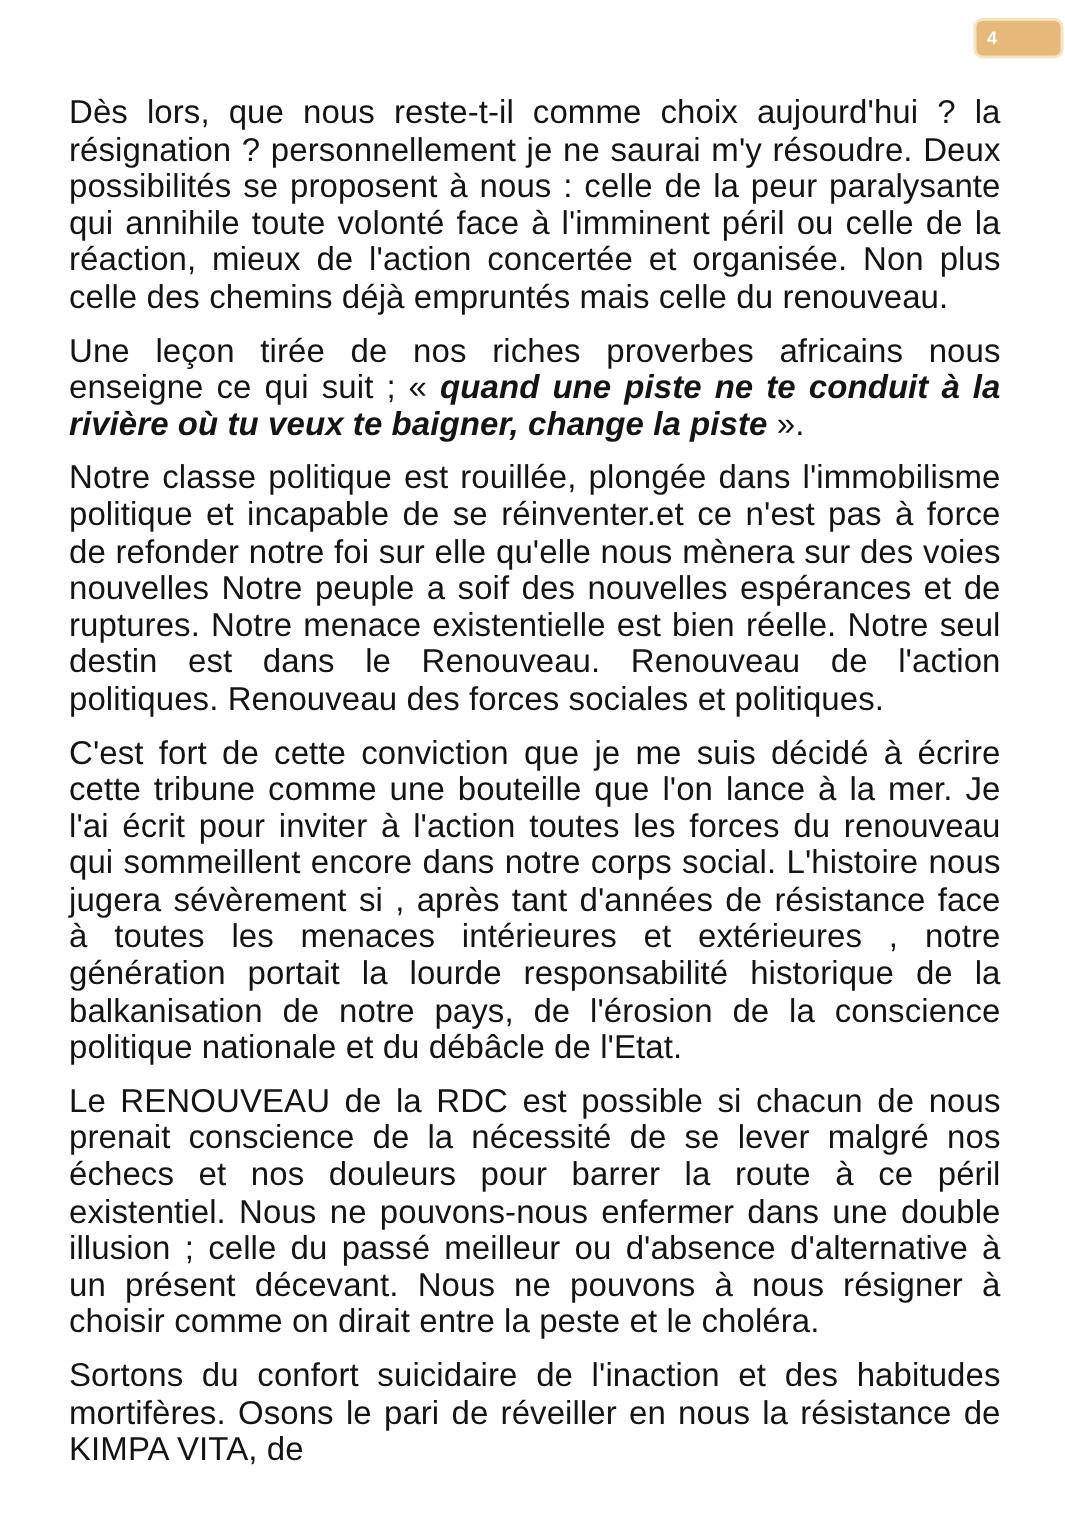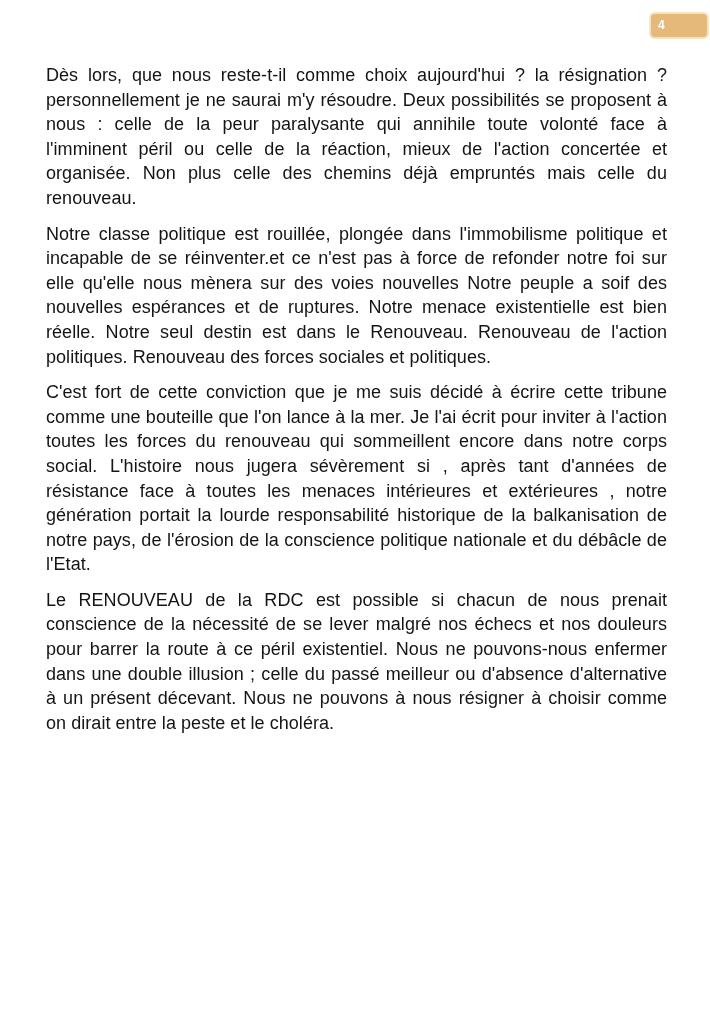--- a/index.html
+++ b/index.html
@@ -32,42 +32,44 @@
       line-height: 23px;
     }
     .content {
       position: absolute;
       left: 46px;
       top: 63px;
       width: 621px;
     }
     .para {
       margin: 0 0 11px 0;
-      font-size: 18px;
+      font-size: 22px;
       line-height: 24.6px;
       text-align: justify;
       letter-spacing: 0.05px;
       font-stretch: condensed;
     }
     .quote {
       font-style: italic;
       font-weight: bold;
     }
   </style>
 </head>
 <body>
 
 <div class="page-badge">
   <span>4</span>
 </div>
 
 <div class="content">
   <p class="para">Dès lors, que nous reste-t-il comme choix aujourd'hui ? la résignation ? personnellement je ne saurai m'y résoudre.  Deux possibilités se proposent à nous :  celle de la peur paralysante qui annihile toute volonté face à l'imminent péril ou celle de la réaction, mieux de l'action concertée et organisée. Non plus celle des chemins déjà empruntés mais celle du renouveau.</p>
 
+  <p class="para"><span>Une leçon tirée de nos riches proverbes africains nous enseigne ce qui suit ; « </span><span class="quote">quand une piste ne te conduit à la rivière où tu veux te baigner, change la piste</span><span> ».</span></p>
 
   <p class="para">Notre classe politique est rouillée, plongée dans l'immobilisme politique et incapable de se réinventer.et ce n'est pas à force de refonder notre foi sur elle qu'elle nous mènera sur des voies nouvelles   Notre peuple a soif des nouvelles espérances et de ruptures. Notre menace existentielle est bien réelle. Notre seul destin est dans le Renouveau. Renouveau de l'action politiques. Renouveau des forces sociales et politiques.</p>
 
   <p class="para">C'est fort de cette conviction que je me suis décidé à écrire cette tribune comme une bouteille que l'on lance à la mer.  Je l'ai écrit pour inviter à l'action toutes les forces du renouveau qui sommeillent encore dans notre corps social.  L'histoire nous jugera sévèrement si , après tant d'années de résistance face à toutes les menaces intérieures et extérieures , notre génération portait la lourde responsabilité historique de la balkanisation de notre pays, de l'érosion  de la conscience politique nationale et du débâcle de l'Etat.</p>
 
   <p class="para">Le RENOUVEAU de la RDC est possible si chacun de nous prenait conscience de la nécessité de se lever malgré nos échecs et nos douleurs pour barrer la route à ce péril existentiel. Nous ne pouvons-nous enfermer dans une double illusion ; celle du passé meilleur ou d'absence d'alternative à un présent décevant. Nous ne pouvons à nous résigner à choisir comme on dirait entre la peste et le choléra.</p>
 
 
+  <p class="para indent-first"> Sortons du confort suicidaire de l'inaction et des habitudes mortifères. Osons le pari de réveiller en nous la résistance de KIMPA VITA, de</p>
 </div>
 
 </body></html>

